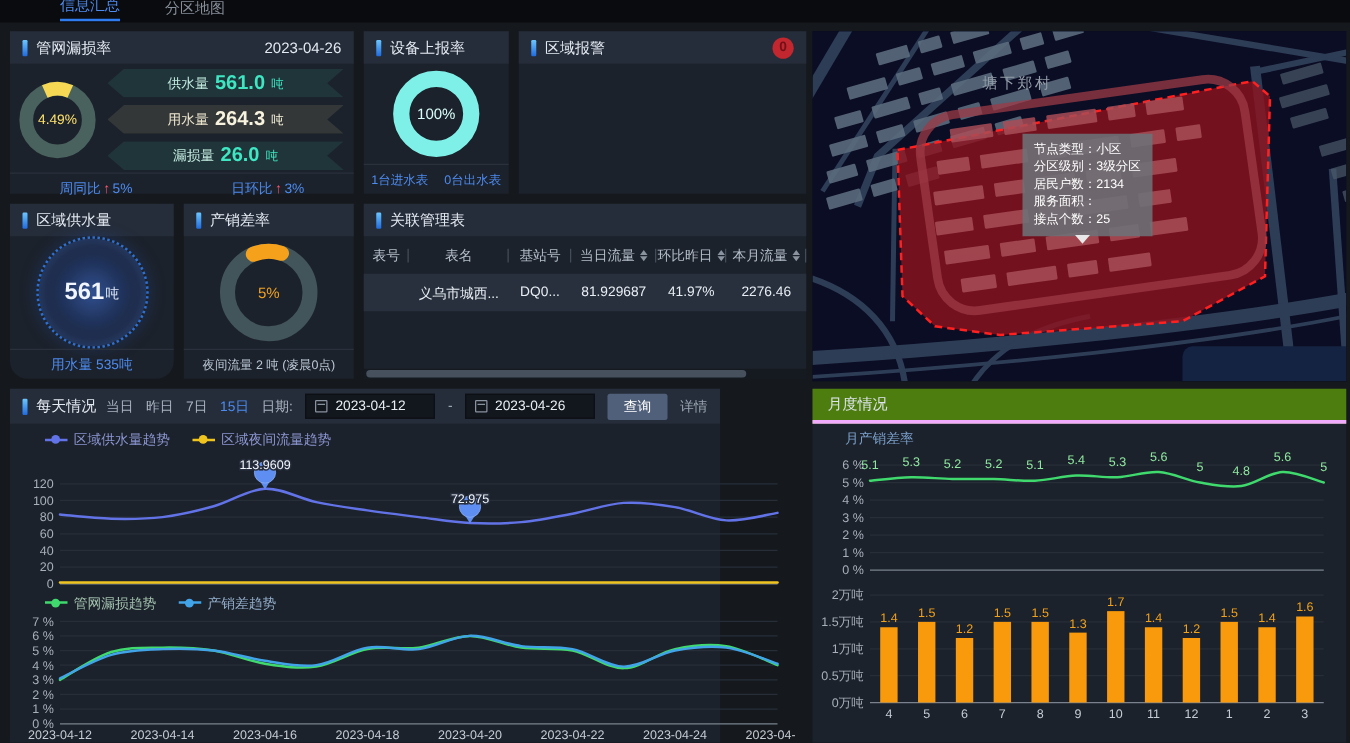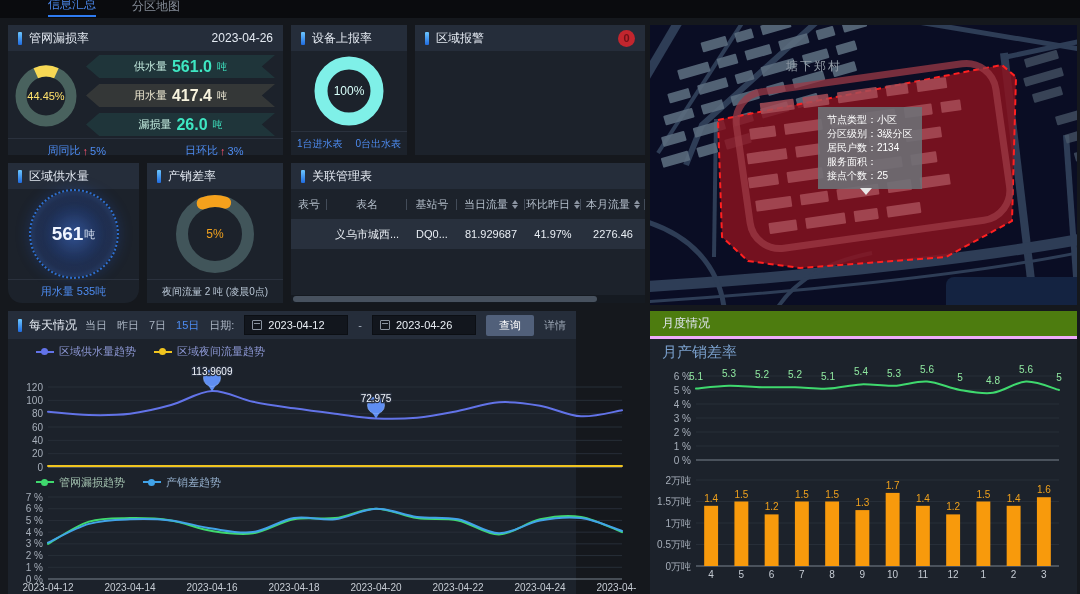--- a/index.html
+++ b/index.html
@@ -119,21 +119,21 @@
   .tooltip { position:absolute; left:168px; top:82px; background:rgba(108,114,120,.88);
     color:#fff; font-size:10px; line-height:14px; padding:6px 9px; white-space:nowrap; }
   .tooltip::after { content:''; position:absolute; left:42px; bottom:-6px; width:0; height:0;
     border:6px solid transparent; border-top:7px solid #e8e8e8; border-bottom:none; }
 
   
   .p-monthly { width:427px; height:284px; }
   .mhead { height:28px; background:#4d7c0f; display:flex; align-items:center;
     padding:0 12px; flex:none; border-bottom:3px solid #f0abfc; }
   .mtitle { color:#dfe5ed; font-size:12px; }
-  .msub { color:#7aa0cc; font-size:15px; padding:4px 0 0 12px; flex:none; }
+  .msub { color:#7aa0cc; font-size:11px; padding:4px 0 0 26px; flex:none; }
 
   svg text { font-family:"Liberation Sans", sans-serif; }
 </style>
 </head>
 <body>
 
 <div class="app">
 
   <div class="topbar">
     <span class="tab active">信息汇总</span>
@@ -150,31 +150,31 @@
             <span class="pbar"></span>
             <span class="ptitle">管网漏损率</span>
             <span class="ptitle" style="margin-left:auto">2023-04-26</span>
           </div>
           <div class="pbody">
             <div class="donut-wrap">
               <svg width="64" height="64">
                 <circle cx="32" cy="32" r="25" fill="none" stroke="#49625e" stroke-width="11"></circle>
                 <circle cx="32" cy="32" r="25" fill="none" stroke="#f7d854" stroke-width="11" stroke-dasharray="21 136" transform="rotate(-114 32 32)"></circle>
               </svg>
-              <span class="donut-label leak-pct">44.45%</span>
+              <span class="donut-label leak-pct">4.49%</span>
             </div>
             <div class="banners">
               <div class="banner teal">
                 <span class="blabel">供水量</span>
                 <span class="bval">561.0</span>
                 <span class="bunit">吨</span>
               </div>
               <div class="banner olive">
                 <span class="blabel">用水量</span>
-                <span class="bval">417.4</span>
+                <span class="bval">264.3</span>
                 <span class="bunit">吨</span>
               </div>
               <div class="banner teal">
                 <span class="blabel">漏损量</span>
                 <span class="bval">26.0</span>
                 <span class="bunit">吨</span>
               </div>
             </div>
           </div>
           <div class="pfoot">

